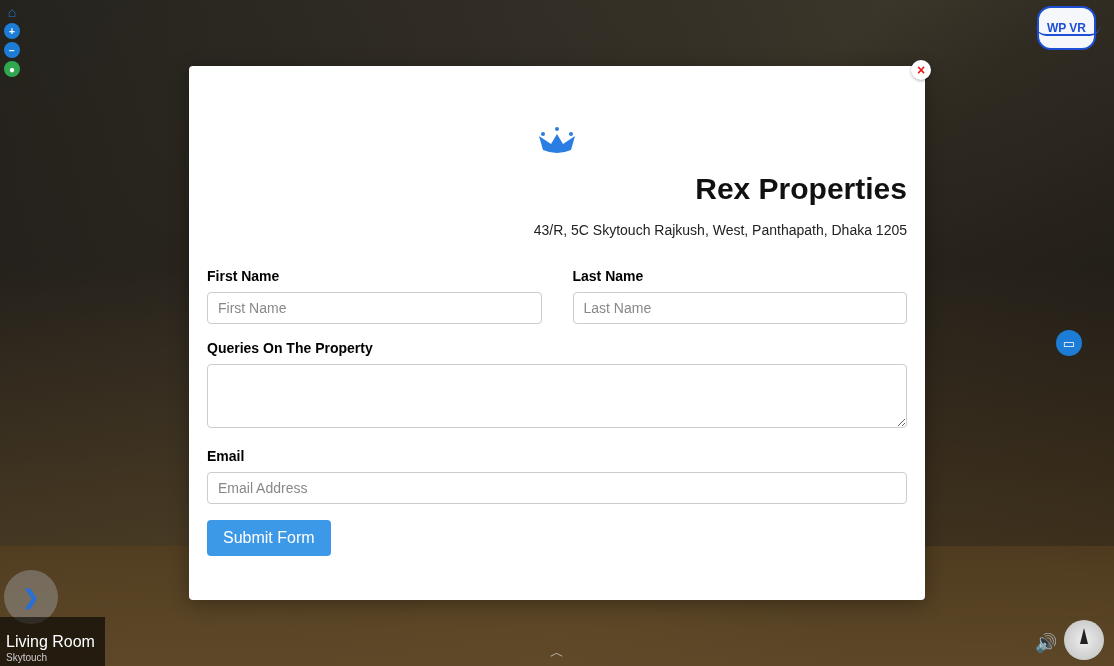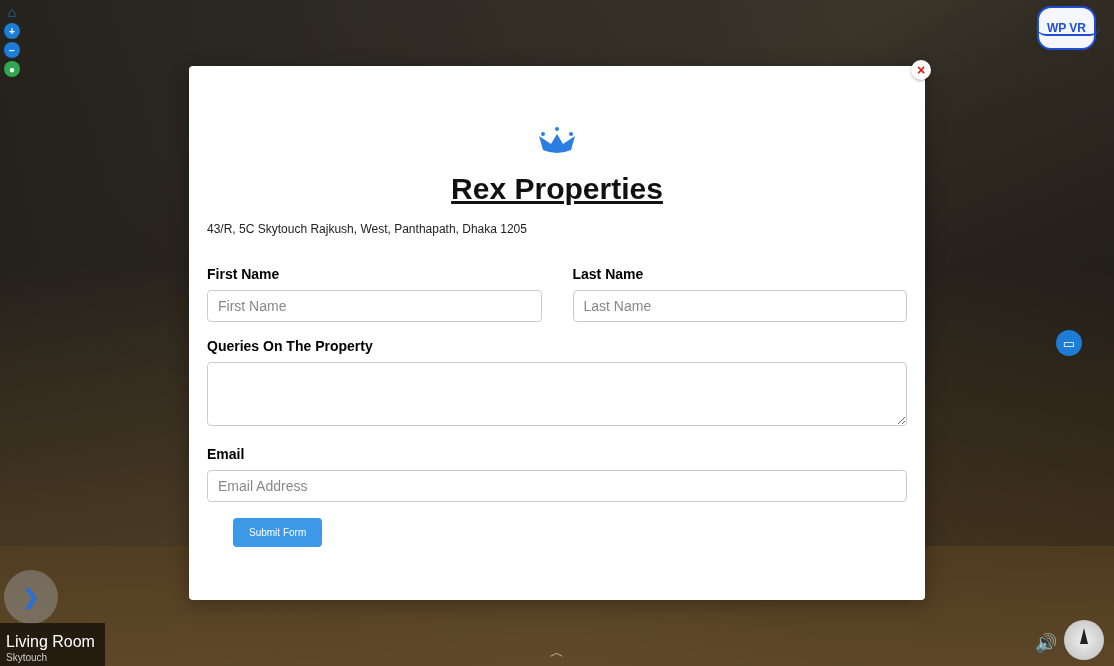--- a/index.html
+++ b/index.html
@@ -68,21 +68,21 @@
   .nav-bubble {
     position: absolute; left: 4px; bottom: 42px;
     width: 54px; height: 54px; border-radius: 50%;
     background: rgba(180,190,200,0.35);
     display: flex; align-items: center; justify-content: center;
     z-index: 5;
   }
   .nav-chevron { color: #2a6fd6; font-size: 20px; font-weight: bold; }
   .scene-label {
     position: absolute; left: 0; bottom: 0;
-    background: rgba(0,0,0,0.6); padding: 10px 10px 3px 6px;
+    background: rgba(0,0,0,0.6); padding: 16px 10px 3px 6px;
     z-index: 5;
   }
   .scene-title { color: #fff; font-size: 16px; font-weight: 500; }
   .scene-sub   { color: #ccc; font-size: 10px; margin-top: 1px; }
 
   
   .audio-icon {
     position: absolute; right: 56px; bottom: 12px;
     color: rgba(255,255,255,0.85); font-size: 18px; z-index: 5;
   }
@@ -119,44 +119,42 @@
     position: absolute; top: -6px; right: -6px;
     width: 20px; height: 20px; border-radius: 50%;
     background: #fff; color: #e11; font-weight: bold;
     display: flex; align-items: center; justify-content: center;
     font-size: 14px; cursor: pointer;
     box-shadow: 0 1px 3px rgba(0,0,0,0.3);
   }
   .modal-inner { padding: 60px 18px 20px 18px; }
   .crown-wrap { display: flex; justify-content: center; margin-bottom: 18px; }
   .modal-title {
-    text-align: center; font-size: 30px; font-weight: 600; color: #111;
+    text-align: right; font-size: 30px; font-weight: 600; color: #111;
     margin-bottom: 16px;
-    text-decoration: underline;
   }
   .modal-sub {
-    text-align: left; font-size: 12px; color: #222;
+    text-align: right; font-size: 14px; color: #222;
     margin-bottom: 30px;
   }
   .form-row { display: flex; gap: 31px; margin-bottom: 16px; }
   .form-col { flex: 1; }
   .form-full { width: 100%; margin-bottom: 16px; }
   .field-label { font-size: 14px; font-weight: 600; color: #000; display: block; margin-bottom: 8px; }
   .text-input, .textarea {
     width: 100%; border: 1px solid #ccc; border-radius: 4px;
     padding: 7px 10px; font-size: 14px; color: #333;
     font-family: inherit;
   }
   .text-input::placeholder, .textarea::placeholder { color: #888; }
   .textarea { height: 64px; resize: both; }
   .submit-btn {
     background: #3b99e8; color: #fff; border: none;
-    padding: 9px 16px; font-size: 10px; border-radius: 4px;
+    padding: 9px 16px; font-size: 16px; border-radius: 4px;
     cursor: pointer;
-    margin-left: 26px;
   }
 </style>
 </head>
 <body>
 
 <div class="viewport">
   <div class="bg-room"></div>
   <div class="bg-floor"></div>
   <div class="dim-overlay"></div>
 

